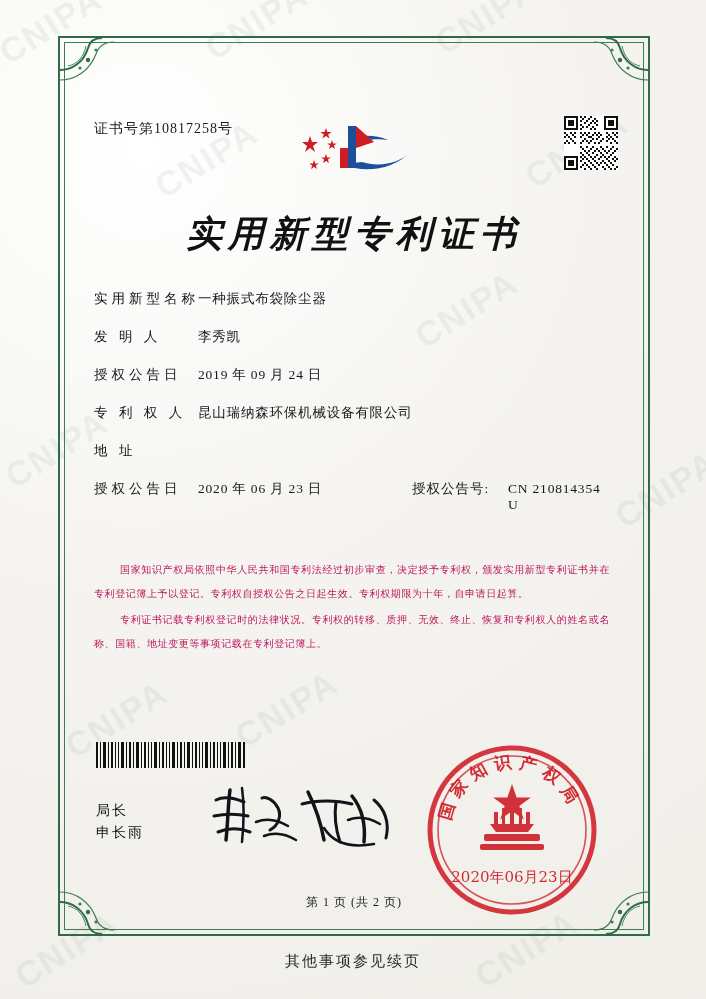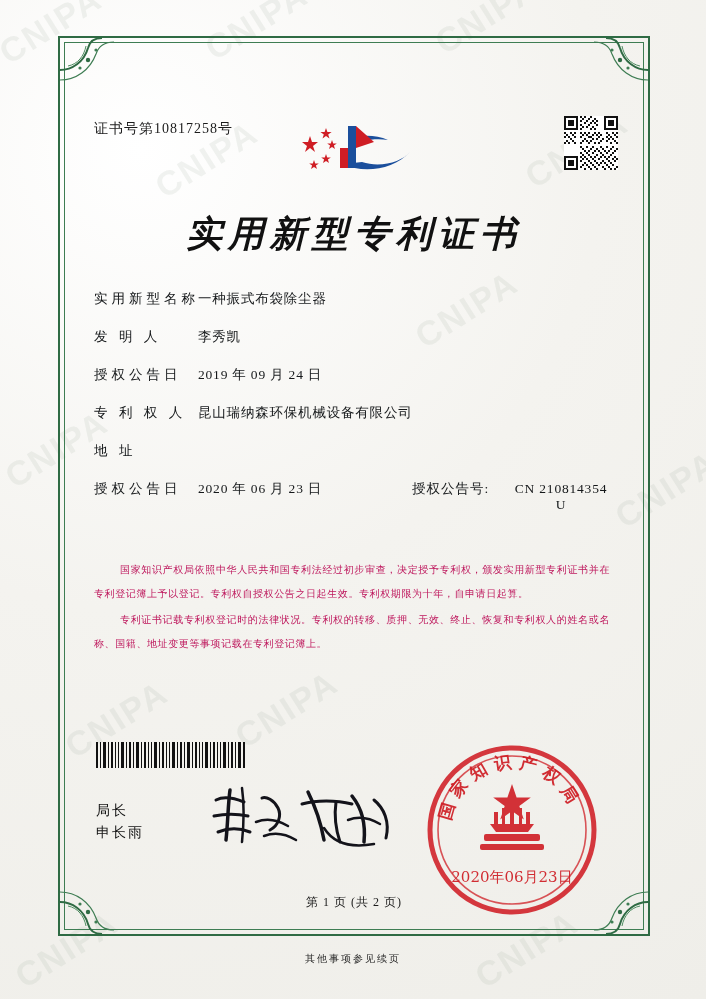--- a/index.html
+++ b/index.html
@@ -156,21 +156,20 @@
     width: 214px;
   }
   .field-label2 {
     flex: 0 0 96px;
     letter-spacing: 1px;
     white-space: nowrap;
   }
   .field-value2 {
     flex: 1 1 auto;
     letter-spacing: 0.8px;
-    text-align: center;
   }
 
   .paragraphs {
     position: absolute;
     left: 30px;
     top: 516px;
     width: 516px;
     font-size: 10px;
     line-height: 24px;
     color: #be185d;
@@ -226,21 +225,21 @@
     color: #1b1b1b;
     letter-spacing: 1px;
   }
 
   .outside-note {
     position: absolute;
     left: 0;
     right: 0;
     top: 952px;
     text-align: center;
-    font-size: 10px;
+    font-size: 15px;
     color: #2a2a2a;
     letter-spacing: 2px;
   }
 </style>
 </head>
 <body>
 
 <div class="page">
   <div class="paper-bg"></div>
 

